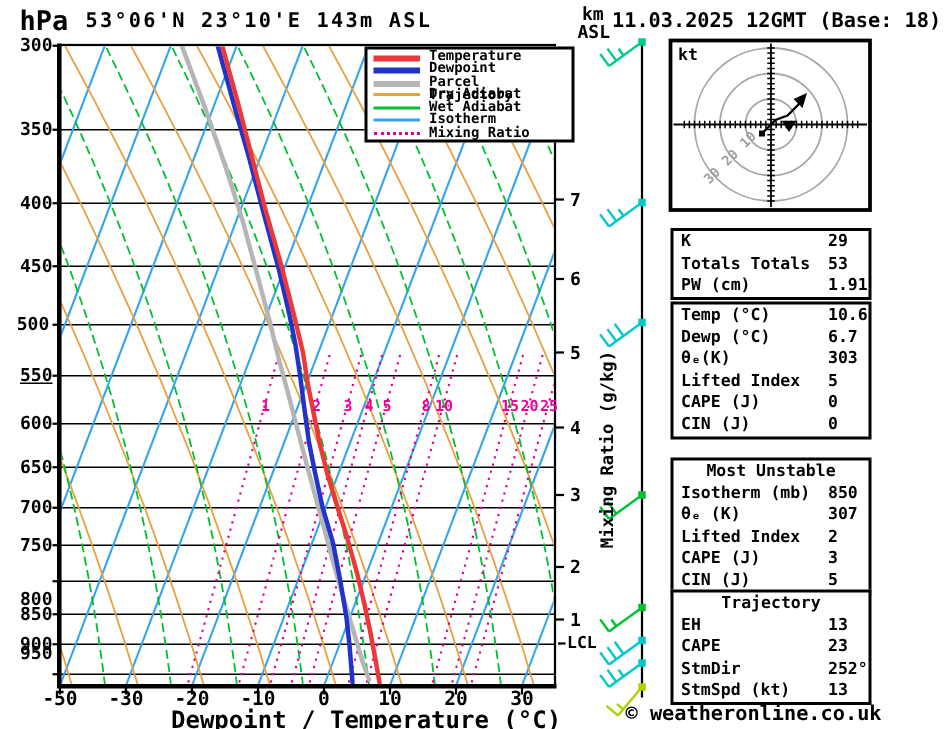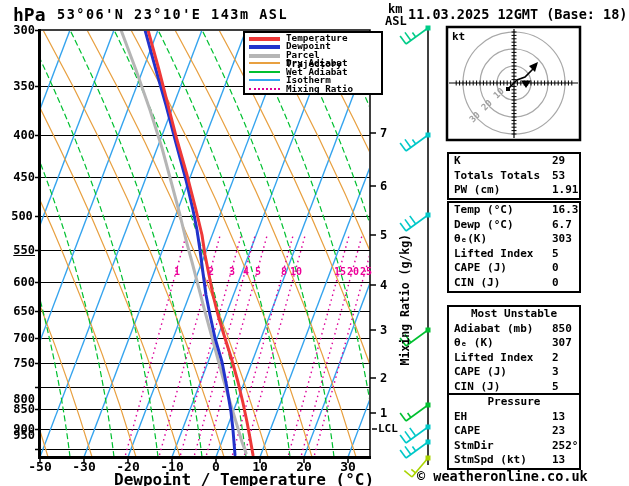--- a/index.html
+++ b/index.html
@@ -386,36 +386,36 @@
       <div class="kmlabel" style="left: 380px; top: 371px;">2</div>
       <div class="kmlabel" style="left: 380px; top: 406px;">1</div>
     </div>
   <div id="tables-root">
       <div class="table" style="top: 152px;">
         <div class="t-row"><span>K</span><span class="t-value">29</span></div>
         <div class="t-row"><span>Totals Totals</span><span class="t-value">53</span></div>
         <div class="t-row"><span>PW (cm)</span><span class="t-value">1.91</span></div>
       </div>
       <div class="table" style="top: 201px;">
-        <div class="t-row"><span>Temp (°C)</span><span class="t-value">16.3</span></div>
+        <div class="t-row"><span>Temp (°C)</span><span class="t-value">10.6</span></div>
         <div class="t-row"><span>Dewp (°C)</span><span class="t-value">6.7</span></div>
         <div class="t-row"><span>θₑ(K)</span><span class="t-value">303</span></div>
         <div class="t-row"><span>Lifted Index</span><span class="t-value">5</span></div>
         <div class="t-row"><span>CAPE (J)</span><span class="t-value">0</span></div>
         <div class="t-row"><span>CIN (J)</span><span class="t-value">0</span></div>
       </div>
       <div class="table" style="top: 305px;">
         <div class="t-title">Most Unstable</div>
-        <div class="t-row"><span>Adiabat (mb)</span><span class="t-value">850</span></div>
+        <div class="t-row"><span>Isotherm (mb)</span><span class="t-value">850</span></div>
         <div class="t-row"><span>θₑ (K)</span><span class="t-value">307</span></div>
         <div class="t-row"><span>Lifted Index</span><span class="t-value">2</span></div>
         <div class="t-row"><span>CAPE (J)</span><span class="t-value">3</span></div>
         <div class="t-row"><span>CIN (J)</span><span class="t-value">5</span></div>
       </div>
       <div class="table" style="top: 393px;">
-        <div class="t-title">Pressure</div>
+        <div class="t-title">Trajectory</div>
         <div class="t-row"><span>EH</span><span class="t-value">13</span></div>
         <div class="t-row"><span>CAPE</span><span class="t-value">23</span></div>
         <div class="t-row"><span>StmDir</span><span class="t-value">252°</span></div>
         <div class="t-row"><span>StmSpd (kt)</span><span class="t-value">13</span></div>
       </div>
     </div>
 </div>
 
 </body></html>

